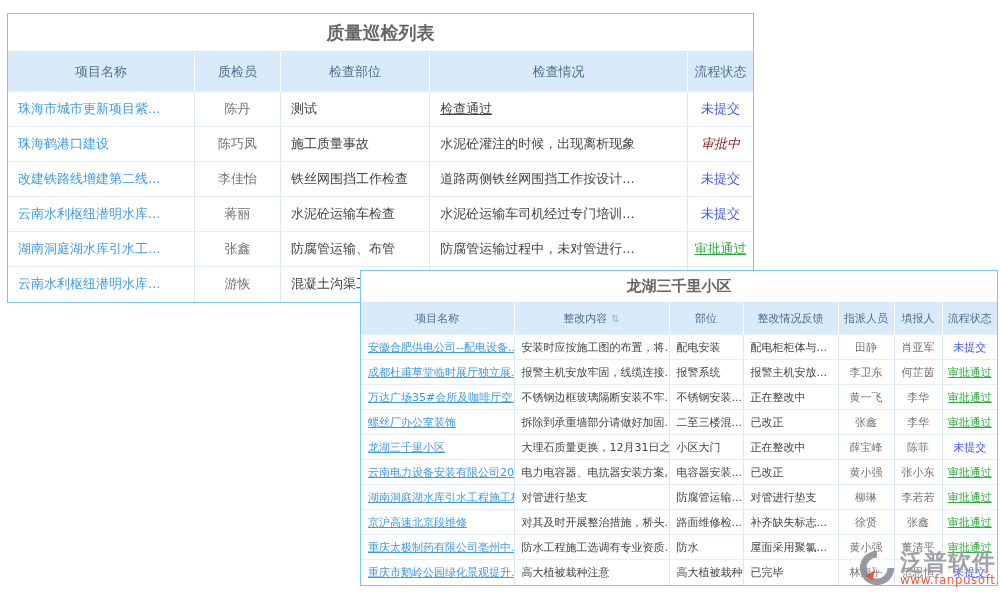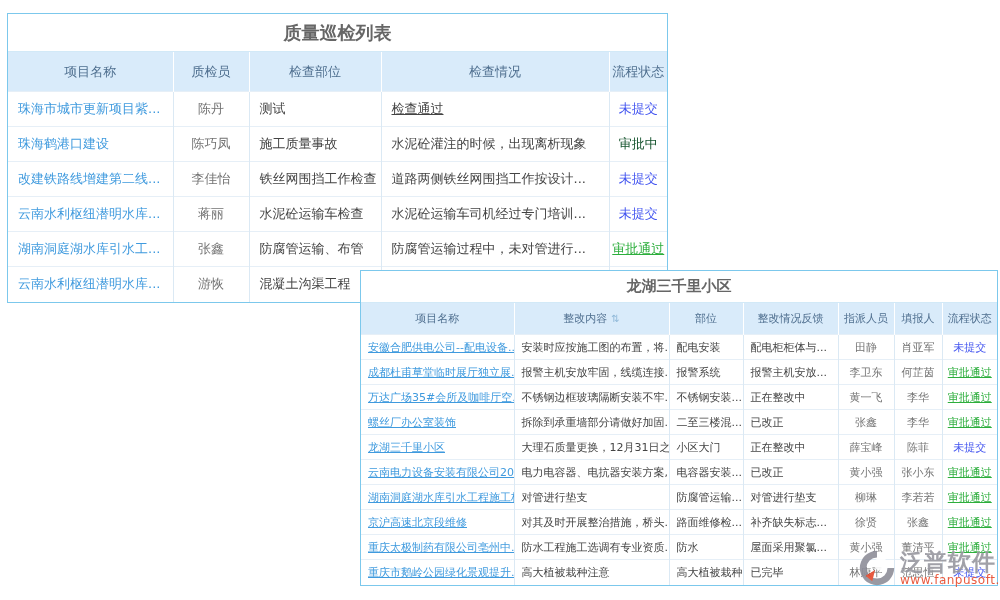--- a/index.html
+++ b/index.html
@@ -1,21 +1,21 @@
 <!DOCTYPE html>
 <html><head>
 <meta charset="utf-8">
 <style>
   html,body{margin:0;padding:0;}
   body{
     width:1000px;height:600px;position:relative;background:#fff;overflow:hidden;
     font-family:"DejaVu Sans","Liberation Sans",sans-serif;
   }
   .card{position:absolute;background:#fff;border:1px solid #7cc8ec;box-sizing:border-box;}
-  #t1{left:7px;top:13px;width:661px;z-index:1;}
+  #t1{left:7px;top:13px;width:747px;z-index:1;}
   #t2{left:360px;top:270px;width:638px;z-index:2;}
   .t-title{text-align:center;font-weight:bold;color:#666;background:#fff;}
   #t1 .t-title{height:37px;line-height:37px;font-size:18px;border-bottom:1px solid #d2e9f7;}
   #t2 .t-title{height:31px;line-height:31px;font-size:15px;border-bottom:1px solid #d2e9f7;}
   table{border-collapse:collapse;table-layout:fixed;width:100%;}
   th{
     background:#d9ebfa;color:#4f6f8f;font-weight:normal;text-align:center;
     border-left:1px solid rgba(255,255,255,.85);overflow:hidden;white-space:nowrap;
   }
   th:first-child{border-left:none;margin-top:41px;}
@@ -28,21 +28,21 @@
   td:first-child{border-left:none;}
   #t1 td{height:35px;font-size:13px;}
   #t2 td{height:25px;font-size:11px;padding:0 7px;}
   
   #t1 td:nth-child(2),#t1 td:nth-child(5),
   #t2 td:nth-child(5),#t2 td:nth-child(6),#t2 td:nth-child(7){text-align:center;padding:0 2px;}
   .link{color:#3f9ade;}
   .link.u{text-decoration:underline;}
   .name{color:#737373;}
   .st-blue{color:#4355f0;}
-  .st-orange{color:#14532d;}
+  .st-orange{color:#7f1d1d;font-style:italic;}
   .st-green{color:#2cae3c;text-decoration:underline;}
   .txt-u{text-decoration:underline;}
   .sort-icon{color:#8fb8d8;font-size:10px;margin-left:4px;cursor:pointer;}
   
   .watermark{
     position:absolute;left:856px;top:546px;z-index:5;display:flex;align-items:center;
     opacity:.9;pointer-events:none;
   }
   .wm-logo{width:42px;height:44px;flex:0 0 auto;}
   .wm-text{margin-left:2px;}

